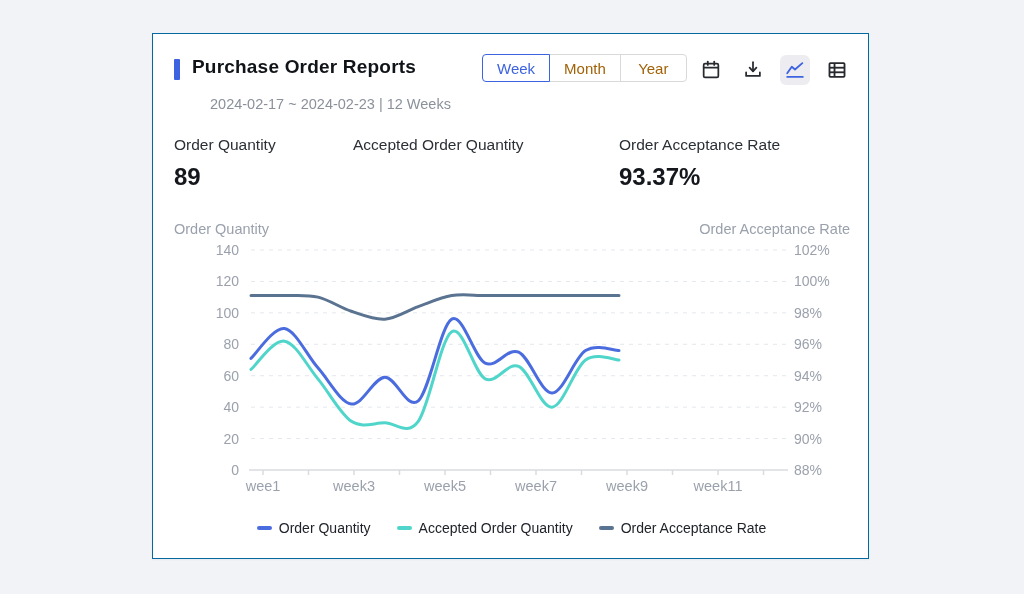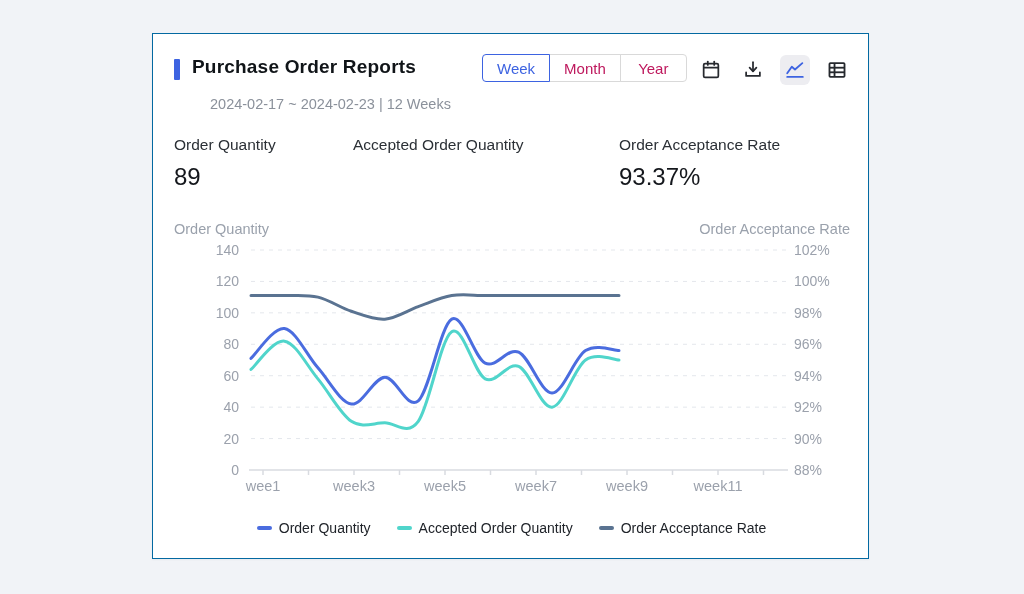--- a/index.html
+++ b/index.html
@@ -16,37 +16,37 @@
     box-shadow:0 1px 2px rgba(0,0,0,.04);
   }
   
   .accent-bar { position:absolute; left:21px; top:25px; width:6px; height:21px; border-radius:1px; }
   .title { position:absolute; left:39px; top:22px; font-size:19px; font-weight:700; color:#101418; letter-spacing:.2px; }
   .date-line { position:absolute; left:21px; top:62px; font-size:14.5px; color:#8b919b;margin-left:36px; }
   
   .seg { position:absolute; left:329px; top:20px; display:flex; height:28px; }
   .seg button {
     min-width:67px; padding:0 14px; background:#fff; border:1px solid #d9d9d9;
-    font-family:inherit; font-size:15px; color:#be185d; cursor:pointer;
+    font-family:inherit; font-size:15px; color:#a16207; cursor:pointer;
   }
   .seg button:first-child { border-radius:4px 0 0 4px; }
   .seg button:last-child { border-radius:0 4px 4px 0; }
   .seg button + button { margin-left:-1px; }
   .seg button.active { border:1px solid #3d63e1; color:#3d63e1; z-index:2; position:relative; }
   
   .toolbar { position:absolute; left:543px; top:21px; display:flex; align-items:center; gap:12px; }
   .tool-btn { width:30px; height:30px; display:flex; align-items:center; justify-content:center;
     border-radius:6px; background:transparent; cursor:pointer; }
   .tool-btn.active { background:#ededf1; }
   .tool-btn svg { display:block; }
   
   .stats { position:absolute; left:21px; top:102px; width:676px; }
   .stat { position:absolute; top:0; }
   .stat .s-label { font-size:15.5px; color:#2b3036; }
-  .stat .s-value { margin-top:9px; font-size:24px; font-weight:400; color:#14171c; }
+  .stat .s-value { margin-top:9px; font-size:24px; font-weight:700; color:#14171c; }
   
   .chart-wrap { position:absolute; left:0; top:180px; width:717px; height:300px; }
   
   .legend { position:absolute; left:0; top:486px; width:717px; display:flex; justify-content:center; gap:26px; }
   .legend-item { display:flex; align-items:center; gap:7px; cursor:pointer; }
   .legend-swatch { width:15px; height:3.5px; border-radius:2px; }
   .legend-label { font-size:14px; color:#20242a; }
 </style>
 </head>
 <body>

